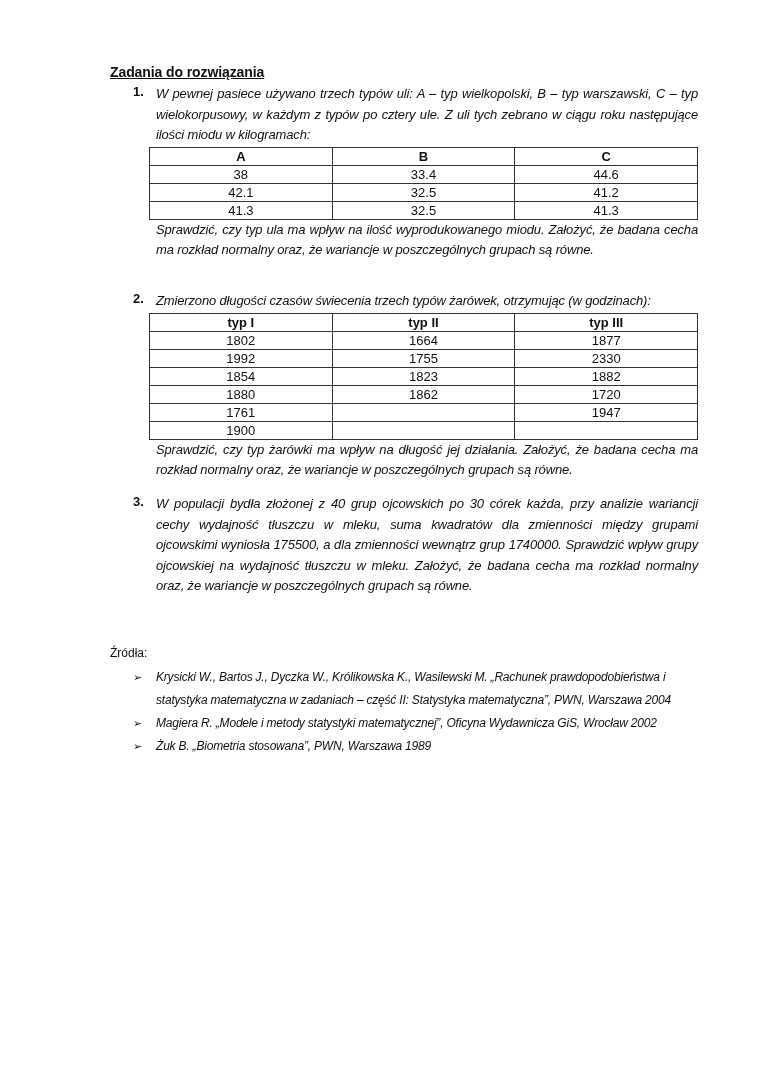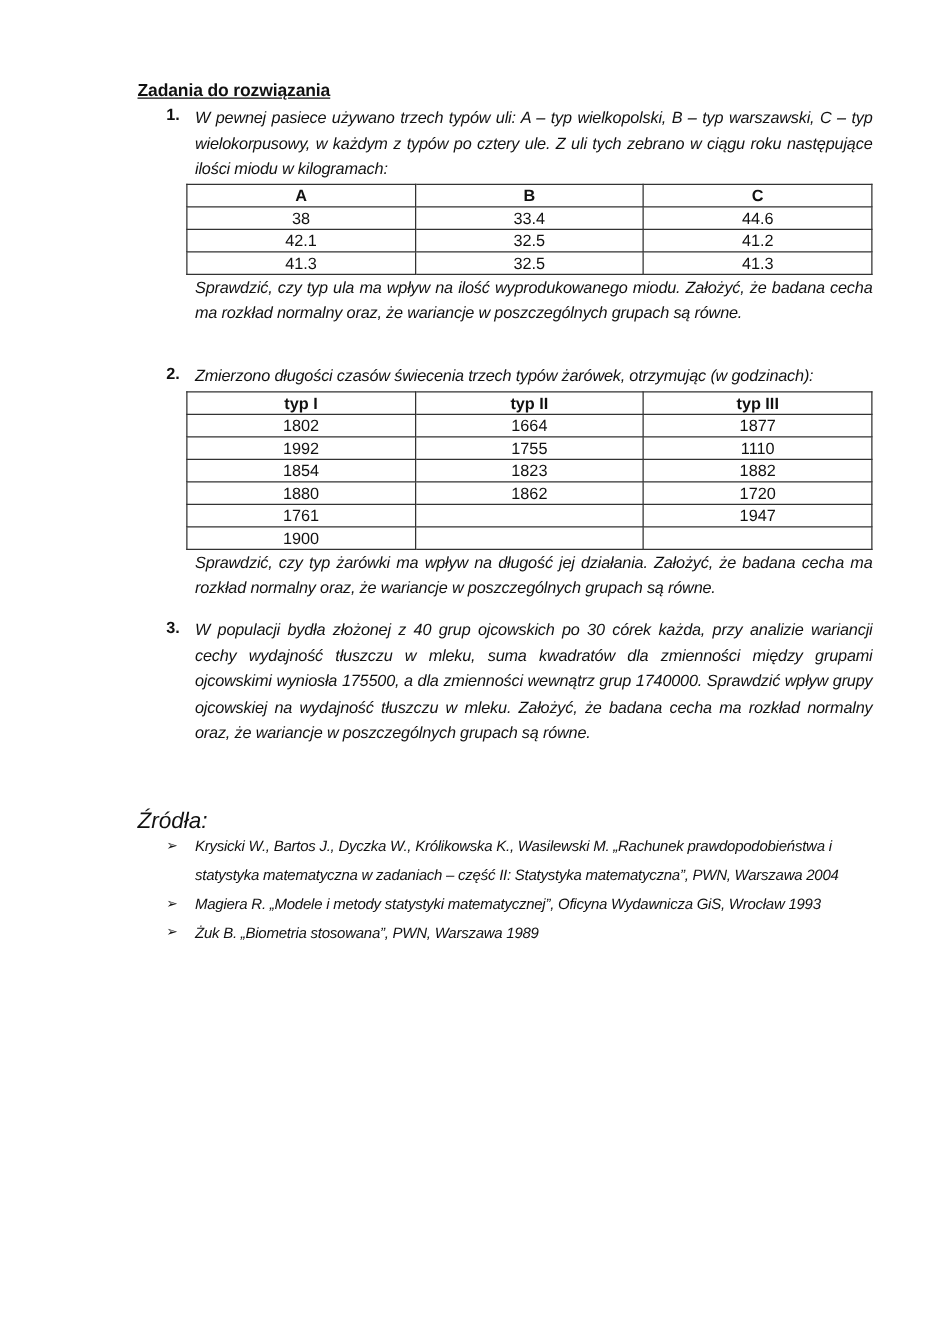--- a/index.html
+++ b/index.html
@@ -25,21 +25,21 @@
   table.data {
     border-collapse: collapse; width: 549px; table-layout: fixed;
     margin-left: -7px; margin-top: 1px; margin-bottom: 0;
   }
   table.data td, table.data th {
     border: 1px solid #333; text-align: center; padding: 0;
     height: 17px; line-height: 17px; font-size: 13px; font-weight: normal;
   }
   table.data th { font-weight: bold; }
   .sources-label {
-    position: absolute; left: 90px; top: 646px; font-style: italic; font-size: 18px;
+    position: absolute; left: 90px; top: 646px; font-size: 12px;
   }
   .sources { position: absolute; left: 113px; top: 666px; width: 580px; margin: 0; padding: 0; list-style: none; }
   .sources li {
     position: relative; padding-left: 23px; font-style: italic; font-size: 12px;
     line-height: 23px; letter-spacing: -0.2px;
   }
   .sources li .bullet {
     position: absolute; left: 0; top: 0; font-style: normal; font-size: 11px;
   }
 </style>
@@ -98,21 +98,21 @@
         </thead>
         <tbody>
           <tr>
             <td>1802</td>
             <td>1664</td>
             <td>1877</td>
           </tr>
           <tr>
             <td>1992</td>
             <td>1755</td>
-            <td>1110</td>
+            <td>2330</td>
           </tr>
           <tr>
             <td>1854</td>
             <td>1823</td>
             <td>1882</td>
           </tr>
           <tr>
             <td>1880</td>
             <td>1862</td>
             <td>1720</td>
@@ -141,21 +141,21 @@
   </div>
 
   <div class="sources-label">Źródła:</div>
   <ul class="sources">
     <li>
       <span class="bullet">➢</span>
       <span>Krysicki W., Bartos J., Dyczka W., Królikowska K., Wasilewski M. „Rachunek prawdopodobieństwa i statystyka matematyczna w zadaniach – część II: Statystyka matematyczna”, PWN, Warszawa 2004</span>
     </li>
     <li>
       <span class="bullet">➢</span>
-      <span>Magiera R. „Modele i metody statystyki matematycznej”, Oficyna Wydawnicza GiS, Wrocław 1993</span>
+      <span>Magiera R. „Modele i metody statystyki matematycznej”, Oficyna Wydawnicza GiS, Wrocław 2002</span>
     </li>
     <li>
       <span class="bullet">➢</span>
       <span>Żuk B. „Biometria stosowana”, PWN, Warszawa 1989</span>
     </li>
   </ul>
 
 </div>
 
 </body></html>

